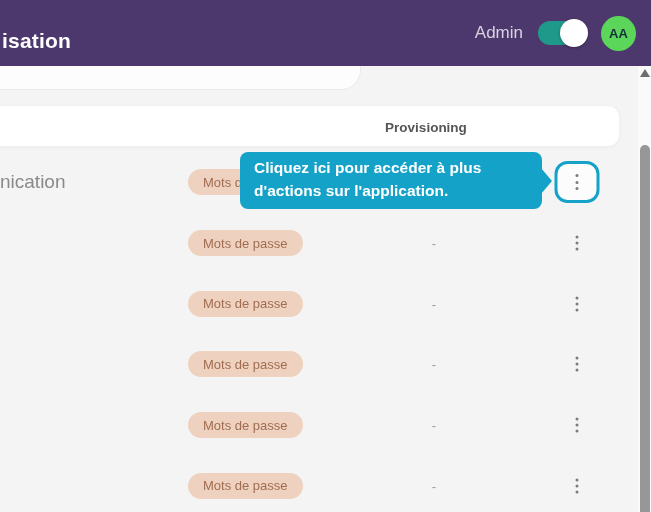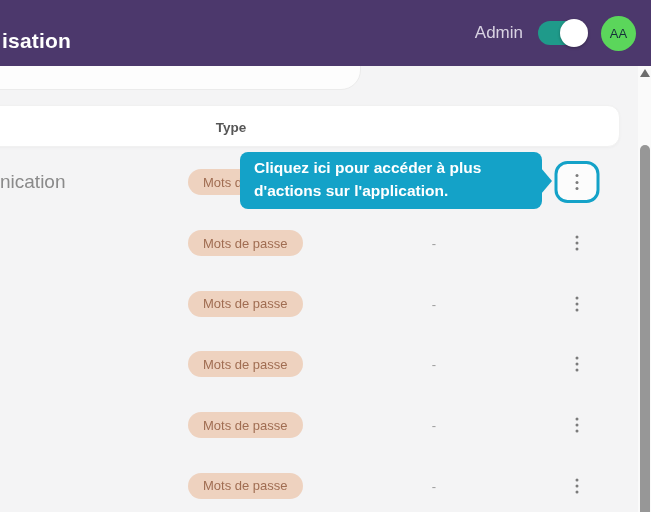--- a/index.html
+++ b/index.html
@@ -27,21 +27,21 @@
     position:relative;width:48px;height:24px;border-radius:13px;
     background:var(--toggle-on);cursor:pointer;
   }
   .toggle-knob{
     position:absolute;right:-2px;top:-2px;width:28px;height:28px;
     border-radius:50%;background:#ffffff;box-shadow:0 1px 3px rgba(0,0,0,.3);
   }
   .avatar{
     width:35px;height:35px;border-radius:50%;background:var(--avatar-bg);
     display:flex;align-items:center;justify-content:center;
-    color:#16303a;font-size:13px;font-weight:400;cursor:pointer;
+    color:#16303a;font-size:13px;font-weight:700;cursor:pointer;
   }
   
   .search-remnant{
     position:absolute;left:-30px;top:-42px;width:391px;height:132px;
     background:#fdfdfd;border:1px solid #ebebeb;border-radius:20px;
     z-index:5;
   }
   
   .thead-card{
     position:absolute;left:-12px;top:105px;width:632px;height:42px;
@@ -125,21 +125,21 @@
       <div class="toggle" role="switch" aria-checked="true">
         <div class="toggle-knob"></div>
       </div>
       <div class="avatar">
         <span>AA</span>
       </div>
     </div>
   </div>
 
   <div class="thead-card">
-    <div class="col-type">Type</div>
+    <div class="col-prov">Provisioning</div>
   </div>
 
   <div class="tbody">
     <div class="trow">
       <span class="row-name">nication</span>
       <span class="type-badge">Mots de passe</span>
       <span class="row-prov">-</span>
       <button class="kebab highlighted">
         <span class="dot"></span>
         <span class="dot"></span>

